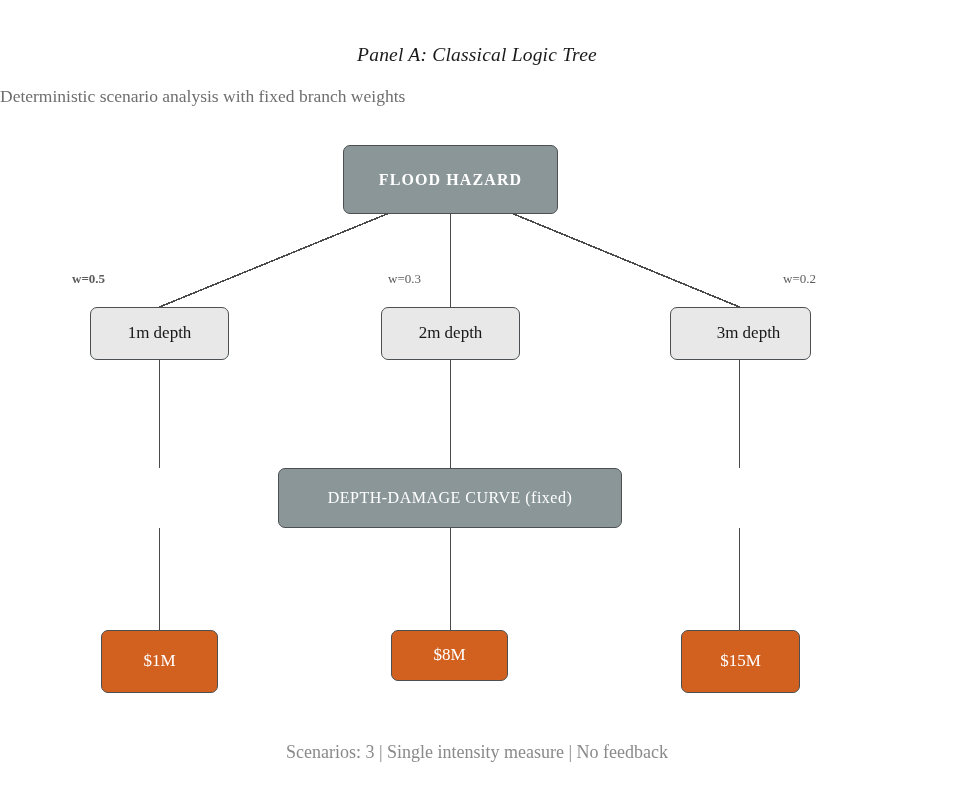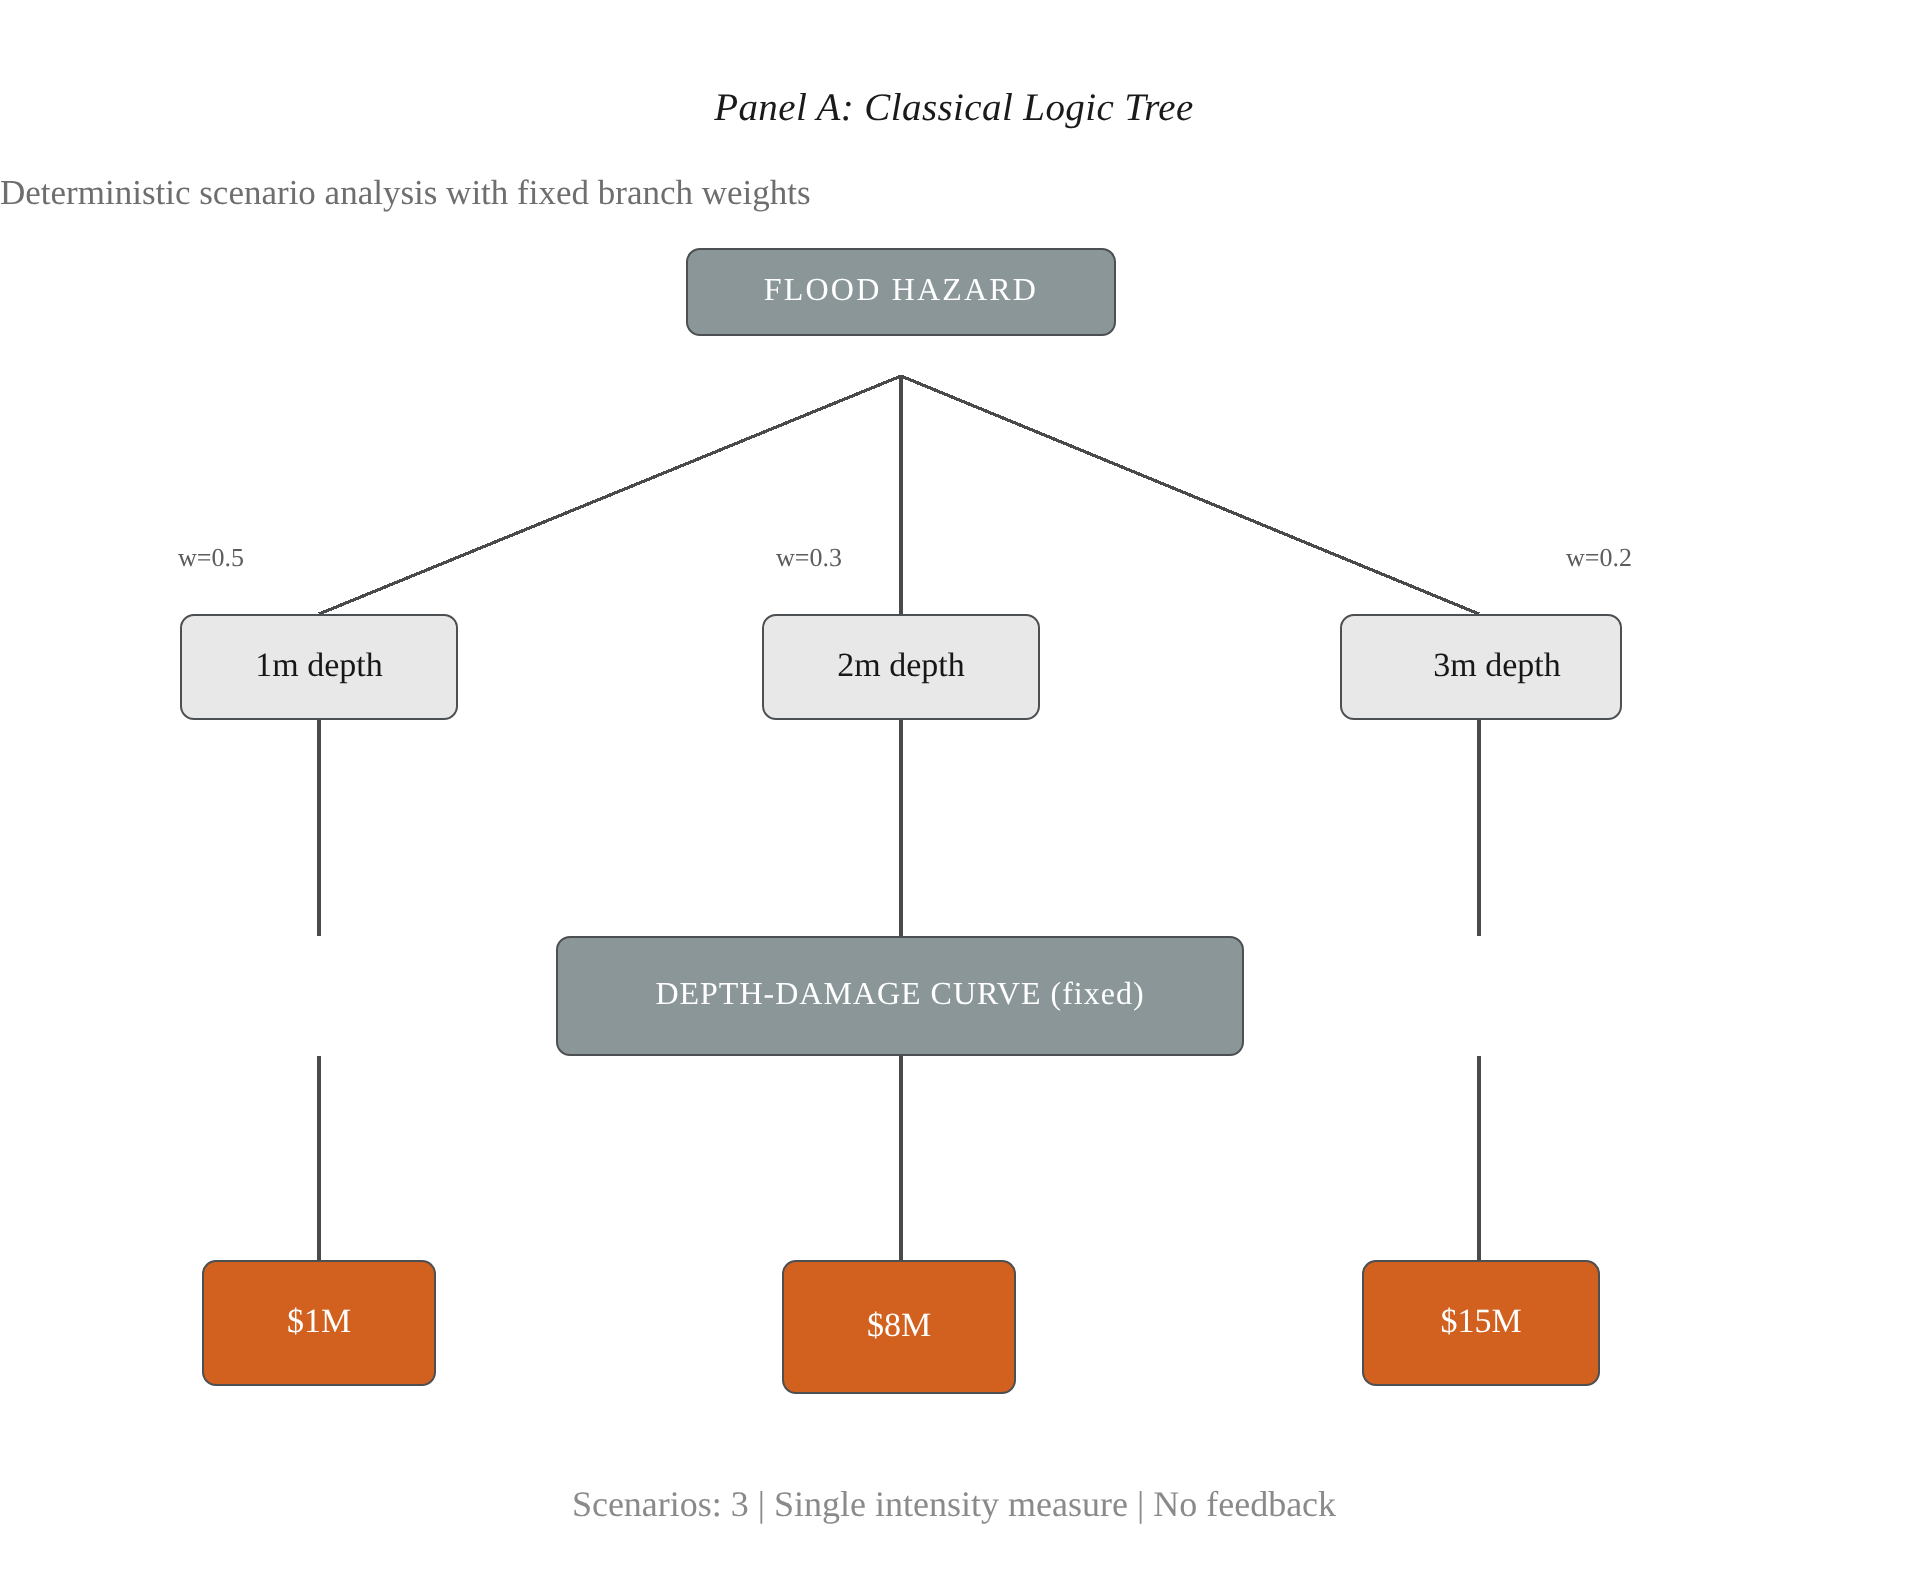--- a/index.html
+++ b/index.html
@@ -114,30 +114,30 @@
       <line x1="450.5" y1="188" x2="159.5" y2="307" stroke="#4a4a4a" stroke-width="1.6" shape-rendering="crispEdges"></line>
       <line x1="159.5" y1="360" x2="159.5" y2="468" stroke="#4a4a4a" stroke-width="1.6" shape-rendering="crispEdges"></line>
       <line x1="159.5" y1="528" x2="159.5" y2="630" stroke="#4a4a4a" stroke-width="1.6" shape-rendering="crispEdges"></line>
       <line x1="450.5" y1="188" x2="450.5" y2="307" stroke="#4a4a4a" stroke-width="1.6" shape-rendering="crispEdges"></line>
       <line x1="450.5" y1="360" x2="450.5" y2="630" stroke="#4a4a4a" stroke-width="1.6" shape-rendering="crispEdges"></line>
       <line x1="450.5" y1="188" x2="739.5" y2="307" stroke="#4a4a4a" stroke-width="1.6" shape-rendering="crispEdges"></line>
       <line x1="739.5" y1="360" x2="739.5" y2="468" stroke="#4a4a4a" stroke-width="1.6" shape-rendering="crispEdges"></line>
       <line x1="739.5" y1="528" x2="739.5" y2="630" stroke="#4a4a4a" stroke-width="1.6" shape-rendering="crispEdges"></line>
     </svg>
 
-  <div class="node root" id="root-node" style="left: 343px; top: 124px; width: 215px; height: 44px;">FLOOD HAZARD</div>
+  <div class="node root" id="root-node" style="left: 343px; top: 145px; width: 215px; height: 69px; font-weight: bold;">FLOOD HAZARD</div>
 
   <div class="node branch" id="branch-0" style="left: 90px; top: 307px; width: 139px; height: 53px;">1m depth</div>
   <div class="node branch" id="branch-1" style="left: 381px; top: 307px; width: 139px; height: 53px;">2m depth</div>
   <div class="node branch" id="branch-2" style="left: 670px; top: 307px; width: 141px; height: 53px; padding-left: 16px;">3m depth</div>
 
-  <div class="weight" id="weight-0" style="left: 89px; top: 271px;">w=0.5</div>
+  <div class="weight" id="weight-0" style="left: 72px; top: 271px; font-weight: bold;">w=0.5</div>
   <div class="weight" id="weight-1" style="left: 388px; top: 271px;">w=0.3</div>
   <div class="weight" id="weight-2" style="left: 759px; top: 271px; margin-left: 24px;">w=0.2</div>
 
   <div class="node module" id="module-node" style="left: 278px; top: 468px; width: 344px; height: 60px;">DEPTH-DAMAGE CURVE (fixed)</div>
 
   <div class="node outcome" id="outcome-0" style="left: 101px; top: 630px; width: 117px; height: 63px;">$1M</div>
-  <div class="node outcome" id="outcome-1" style="left: 391px; top: 630px; width: 117px; height: 67px;">$8M</div>
+  <div class="node outcome" id="outcome-1" style="left: 391px; top: 630px; width: 117px; height: 51px;">$8M</div>
   <div class="node outcome" id="outcome-2" style="left: 681px; top: 630px; width: 119px; height: 63px;">$15M</div>
 
   <div class="footer">Scenarios: 3 | Single intensity measure | No feedback</div>
 </div>
 
 </body></html>

